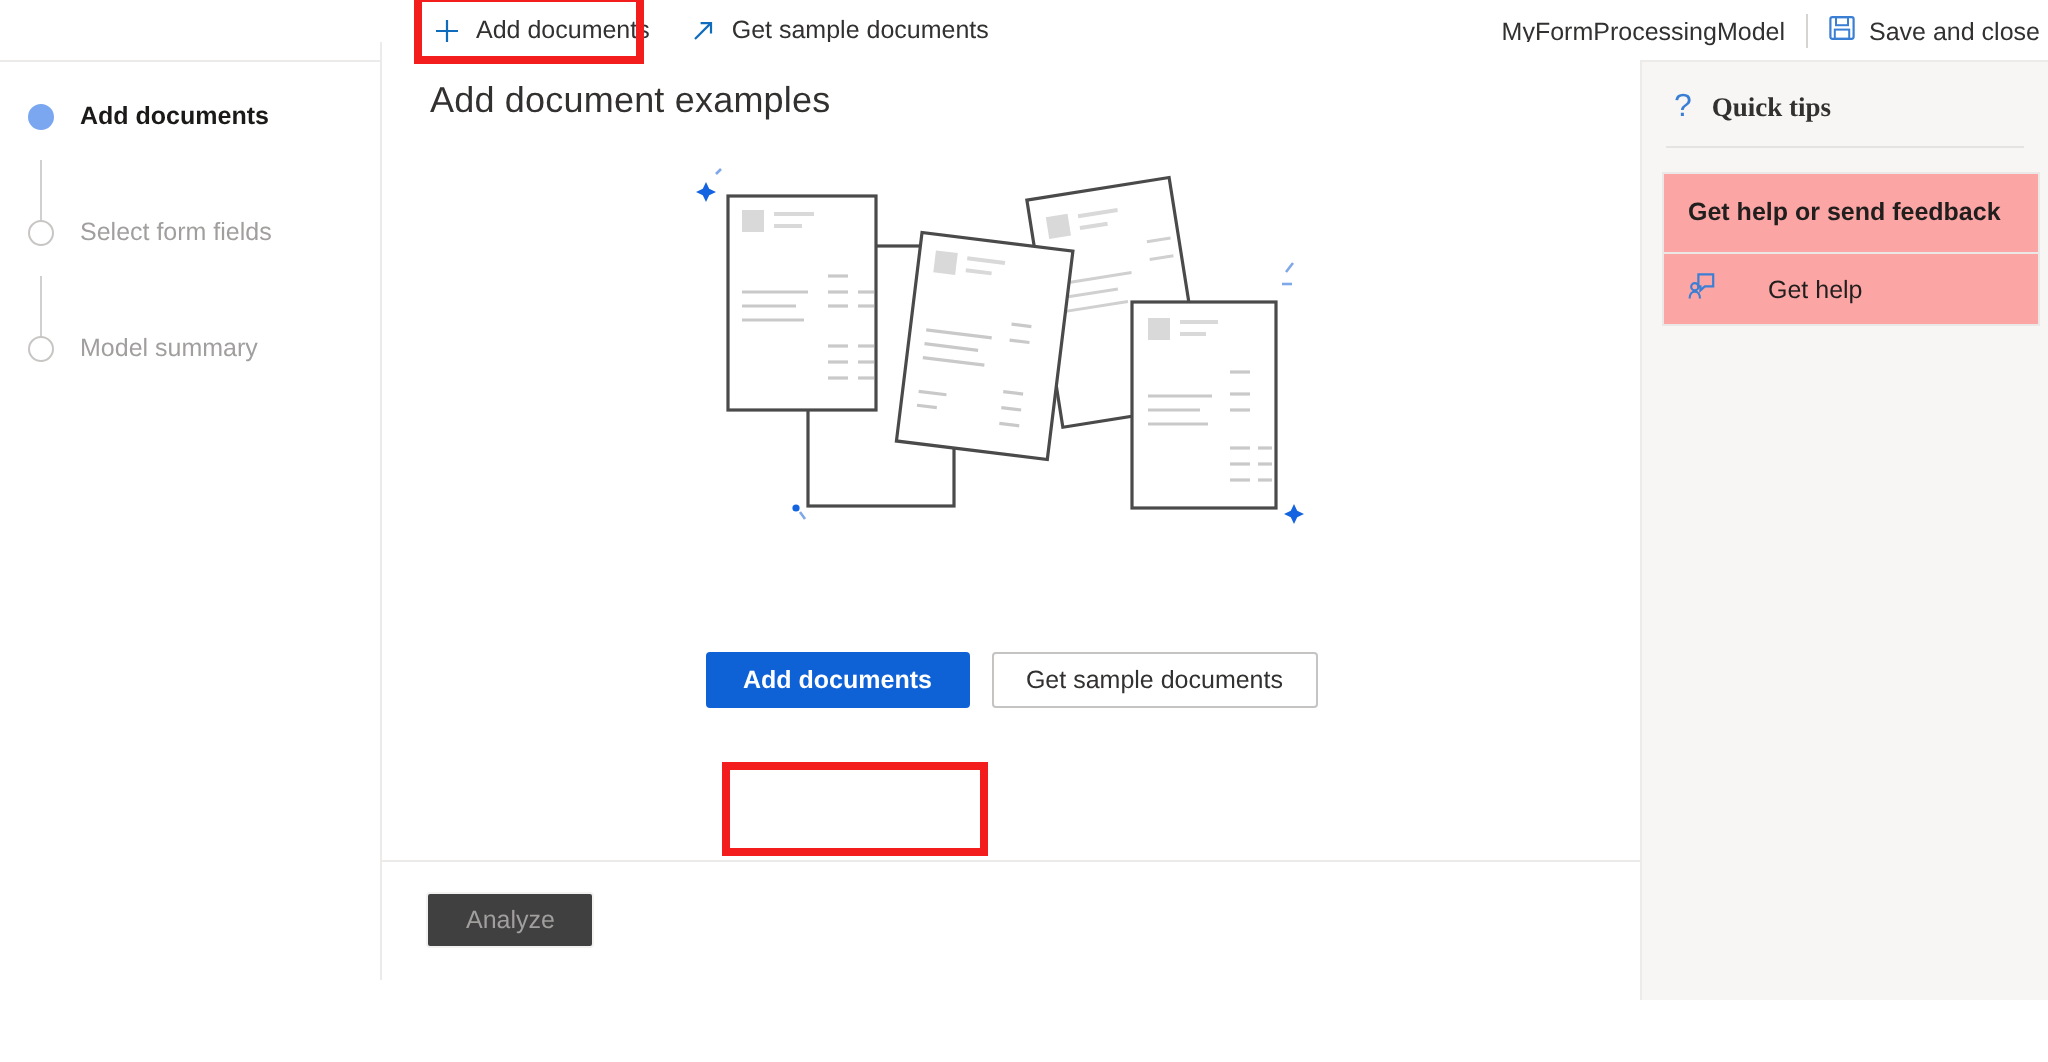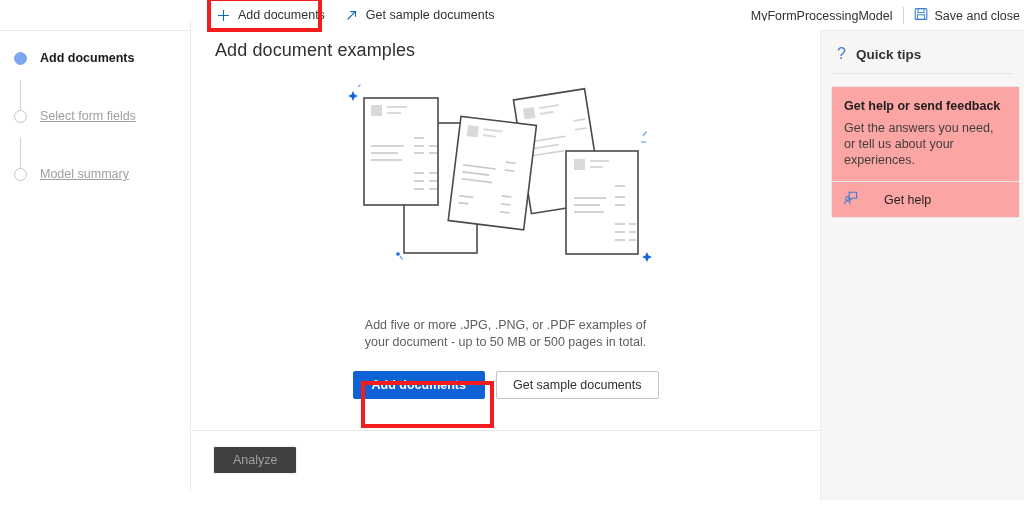--- a/index.html
+++ b/index.html
@@ -62,21 +62,21 @@
     position: relative; display: flex; align-items: center;
     height: 22px; padding-left: 14px; cursor: pointer;
   }
   .step-dot {
     width: 13px; height: 13px; border-radius: 50%;
     flex: 0 0 13px;
     background: #7aa7f0; border: 1px solid #7aa7f0;
   }
   .step.pending .step-dot { background: #ffffff; border: 1.3px solid #c8c6c4; }
   .step-label { margin-left: 13px; font-size: 12.5px; color: #1b1a19; font-weight: bold; white-space: nowrap; }
-  .step.pending .step-label { color: #a19f9d; font-weight: normal; text-decoration: underline; }
+  .step.pending .step-label { color: #a19f9d; font-weight: normal; }
   .step-line {
     position: absolute; left: 20px;
     width: 1px; background: #d2d0ce;
   }
 
   
   .main {
     position: absolute; left: 190px; top: 21px;
     width: 630px; height: 469px;
     background: #ffffff;
@@ -136,21 +136,21 @@
     position: absolute; left: 820px; top: 31px;
     width: 204px; height: 469px;
     background: #f7f6f5;
     border-left: 1px solid #edebe9;
   }
   .tips-header {
     display: flex; align-items: center; gap: 10px;
     height: 36px; padding-left: 16px; padding-top: 10px;
   }
   .tips-q { color: #3b7fd4; font-size: 16px; line-height: 1; font-weight: normal; }
-  .tips-title { font-size: 13.5px; font-weight: bold; color: #323130; }
+  .tips-title { font-size: 13.5px; font-weight: bold; color: #323130; font-family: Liberation Serif, serif; }
   .tips-rule { margin: 6px 12px 0 12px; height: 1px; background: #e6e4e2; }
   .tip-card {
     margin: 12px 4px 0 10px;
     background: #fca5a5;
     border: 1px solid #ebe9e7;
   }
   .tip-card-body { padding: 12px 12px 13px 12px; }
   .tip-card-title { font-size: 12.5px; font-weight: bold; color: #201f1e; }
   .tip-card-desc { margin-top: 7px; font-size: 12.5px; color: #403e3c; line-height: 16px; }
   .tip-card-sep { height: 1px; background: #ebe9e7; }
@@ -340,21 +340,20 @@
             <path d="M305 66 h5"></path>
           <path d="M64 180 l2.5 3.5"></path>
         </g>
         <g fill="#1463e0">
           <circle cx="62" cy="178" r="1.8"></circle>
         </g>
       </svg>
     </div>
 
     <div class="cta">
-      <div class="cta-desc">Add five or more .JPG, .PNG, or .PDF examples of your document - up to 50 MB or 500 pages in total.</div>
       <div class="cta-buttons">
         <button class="btn-primary">Add documents</button>
         <button class="btn-secondary">Get sample documents</button>
       </div>
     </div>
 
     <div class="main-divider"></div>
     <button class="btn-analyze">Analyze</button>
 
   </div>
@@ -363,21 +362,20 @@
 
     <div class="tips-header">
       <span class="tips-q">?</span>
       <span class="tips-title">Quick tips</span>
     </div>
     <div class="tips-rule"></div>
 
     <div class="tip-card">
       <div class="tip-card-body">
         <div class="tip-card-title">Get help or send feedback</div>
-        <div class="tip-card-desc">Get the answers you need, or tell us about your experiences.</div>
       </div>
       <div class="tip-card-sep"></div>
       <div class="tip-link">
         <span>
           <svg width="14" height="14" viewBox="0 0 14 14">
             <path d="M5.2 1.2 H12.6 V7.2 H8.4 L6.2 9.2 V7.2 H5.2 Z" stroke="#3b7fd4" stroke-width="1.1" fill="none"></path>
             <circle cx="3.4" cy="7.4" r="1.8" stroke="#3b7fd4" stroke-width="1.1" fill="none"></circle>
             <path d="M0.8 13.2 c0 -2.1 1.2 -3.4 2.6 -3.4 c1.4 0 2.6 1.3 2.6 3.4" stroke="#3b7fd4" stroke-width="1.1" fill="none"></path>
           </svg>
         </span>

